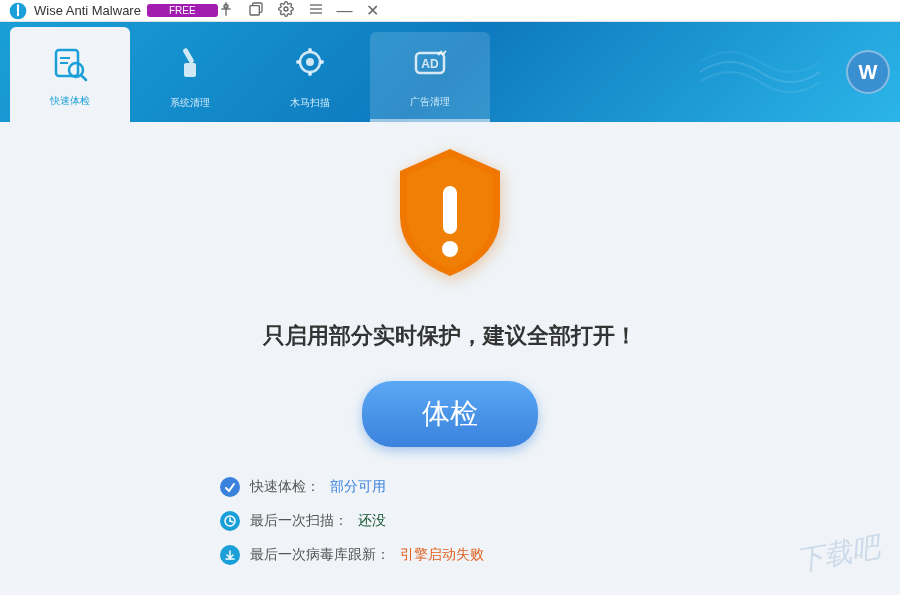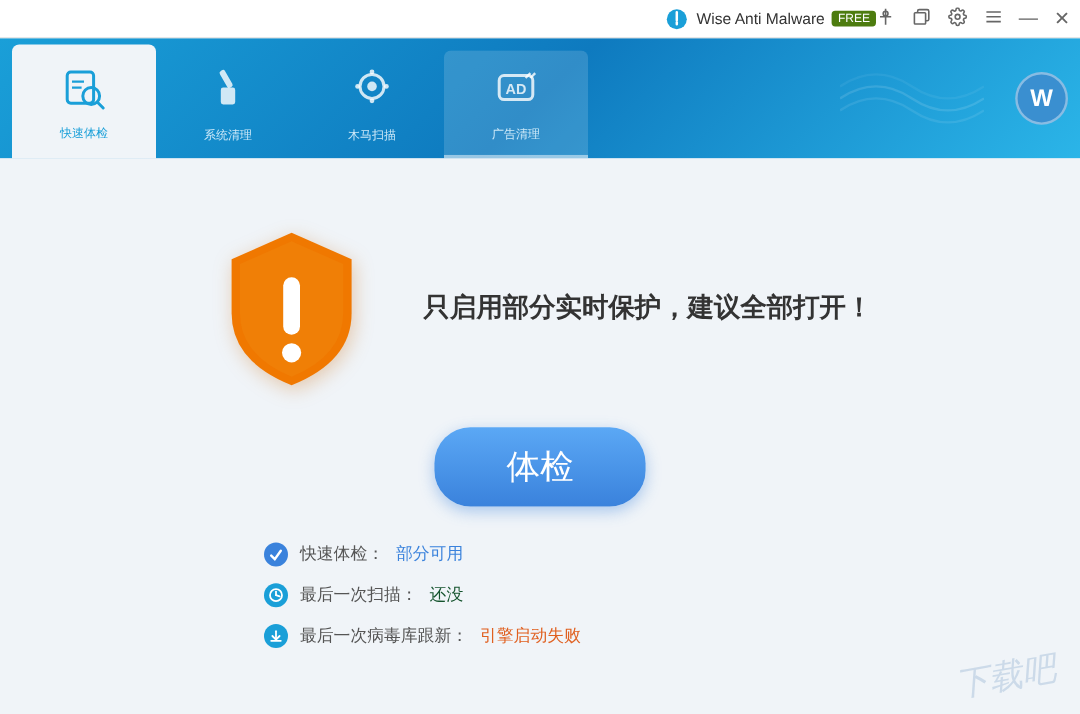--- a/index.html
+++ b/index.html
@@ -9,45 +9,45 @@
       font-family: 'Microsoft YaHei', SimHei, sans-serif;
       background: #f0f4f8;
       overflow: hidden;
       position: relative;
     }
 
     
     .title-bar {
       display: flex;
       align-items: center;
-      justify-content: flex-end;
+      justify-content: flex-start;
       background: #ffffff;
-      height: 32px;
+      height: 22px;
       padding: 0 8px;
       border-bottom: 1px solid #e0e0e0;
     }
     .title-left {
       display: flex;
       align-items: center;
       gap: 6px;
     }
     .title-logo {
       width: 20px;
       height: 20px;
     }
     .title-text {
       font-size: 13px;
       color: #333;
       font-weight: normal;
     }
     .free-badge {
-      background: #4d7c0f;
+      background: #a21caf;
       color: white;
       font-size: 10px;
-      padding: 1px 5px;
+      padding: 1px 22px;
       border-radius: 3px;
     }
     .title-controls {
       display: flex;
       align-items: center;
       gap: 14px;
     }
     .title-icon {
       color: #666;
       font-size: 14px;
@@ -135,20 +135,21 @@
       justify-content: center;
       position: relative;
     }
 
     
     .warning-section {
       display: flex;
       align-items: center;
       gap: 40px;
       margin-bottom: 30px;
+      flex-direction: column;
     }
 
     
     .shield-container {
       width: 140px;
       height: 140px;
       display: flex;
       align-items: center;
       justify-content: center;
     }

